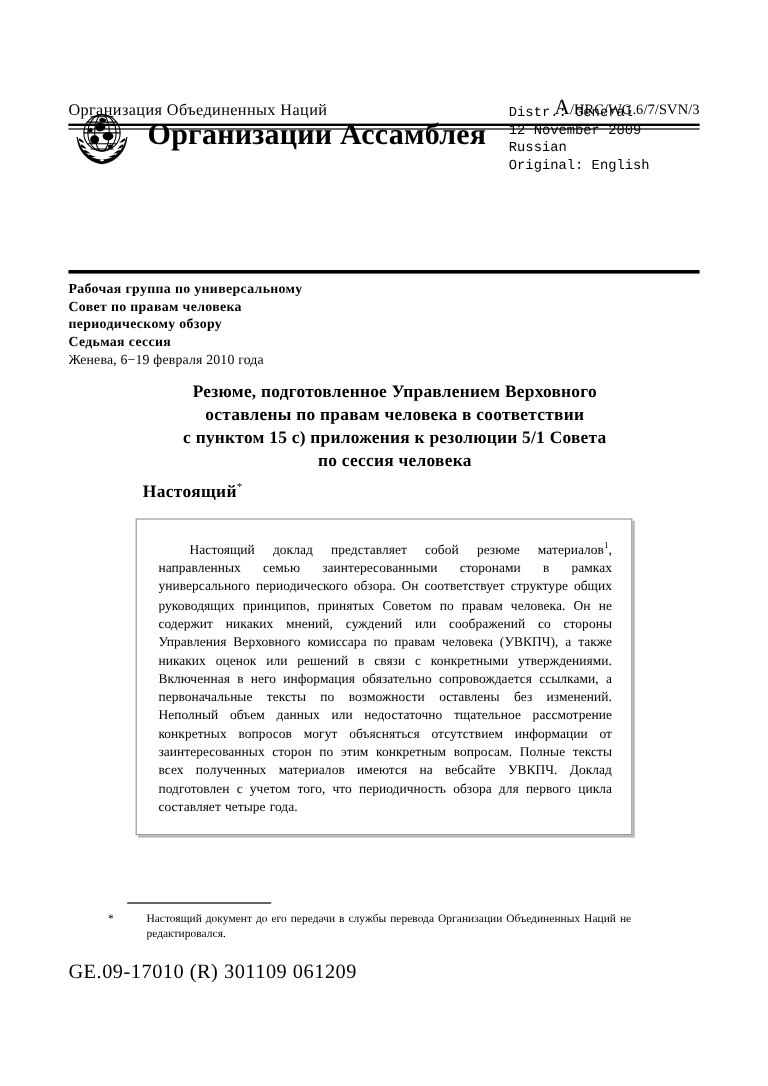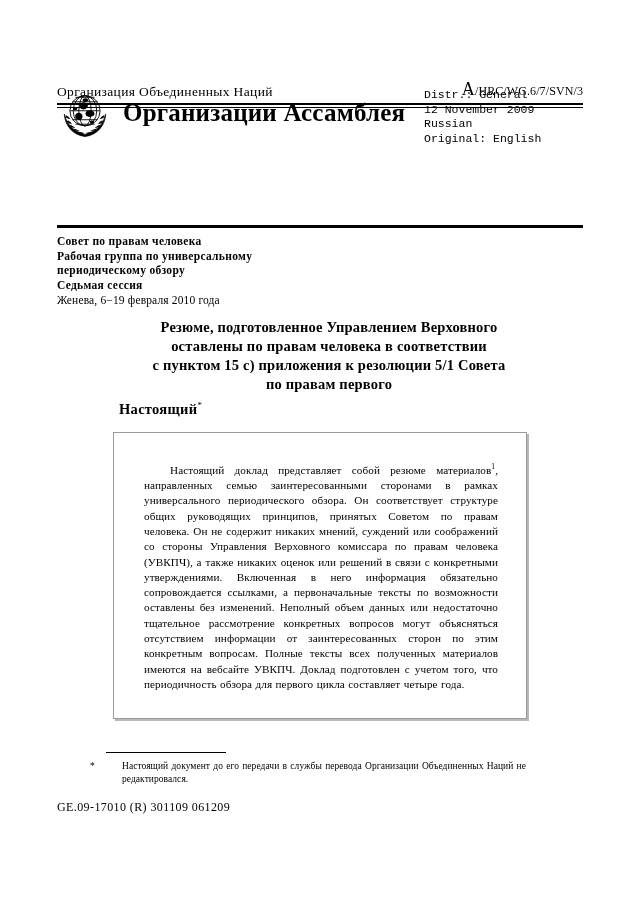--- a/index.html
+++ b/index.html
@@ -154,21 +154,21 @@
     left: 113px;
     top: 432px;
     width: 414px;
     min-height: 194px;
     border: 1px solid #9a9a9a;
     box-shadow: 2px 2px 0 0 #b8b8b8;
     background: #ffffff;
     box-sizing: border-box;
   }
   .abstract-text {
-    margin: 12px;
+    margin: 0;
     padding: 14px 16px 14px 18px;
     font-size: 11.2px;
     line-height: 15.3px;
     text-align: justify;
     text-justify: inter-word;
     text-indent: 26px;
     letter-spacing: 0.05px;
     word-spacing: 0.6px;
   }
   .abstract-text sup {
@@ -203,21 +203,21 @@
     display: block;
     padding-left: 16px;
     text-indent: -16px;
   }
 
   
   .job-number {
     position: absolute;
     left: 57px;
     top: 800px;
-    font-size: 12px;
+    font-size: 17px;
     letter-spacing: 0.4px;
     white-space: nowrap;
   }
 </style>
 </head>
 <body>
 
 <div class="page">
 
   <div class="masthead">
@@ -272,32 +272,32 @@
   <div class="distr">
     <div>Distr.: General</div>
     <div>12 November 2009</div>
     <div>Russian</div>
     <div>Original: English</div>
   </div>
 
   <div class="rule-heavy"></div>
 
   <div class="session">
+    <div class="bold">Рабочая группа по универсальному</div>
     <div class="bold">Совет по правам человека</div>
-    <div class="bold">Рабочая группа по универсальному</div>
     <div class="bold">периодическому обзору</div>
     <div class="bold">Седьмая сессия</div>
     <div class="date">Женева, 6−19 февраля 2010 года</div>
   </div>
 
   <div class="main-title">
     <div>Резюме, подготовленное Управлением Верховного</div>
     <div>оставлены по правам человека в соответствии</div>
     <div>с пунктом 15 c) приложения к резолюции 5/1 Совета</div>
-    <div>по правам первого</div>
+    <div>по сессия человека</div>
   </div>
 
   <div class="country"><span>Настоящий</span><sup>*</sup></div>
 
   <div class="abstract-box">
     <p class="abstract-text"><span>Настоящий доклад представляет собой резюме материалов</span><sup>1</sup><span>, направленных семью заинтересованными сторонами в рамках универсального периодического обзора. Он соответствует структуре общих руководящих принципов, принятых Советом по правам человека. Он не содержит никаких мнений, суждений или соображений со стороны Управления Верховного комиссара по правам человека (УВКПЧ), а также никаких оценок или решений в связи с конкретными утверждениями. Включенная в него информация обязательно сопровождается ссылками, а первоначальные тексты по возможности оставлены без изменений. Неполный объем данных или недостаточно тщательное рассмотрение конкретных вопросов могут объясняться отсутствием информации от заинтересованных сторон по этим конкретным вопросам. Полные тексты всех полученных материалов имеются на вебсайте УВКПЧ. Доклад подготовлен с учетом того, что периодичность обзора для первого цикла составляет четыре года.</span></p>
   </div>
 
   <div class="footnote-rule"></div>
   <div class="footnote">

